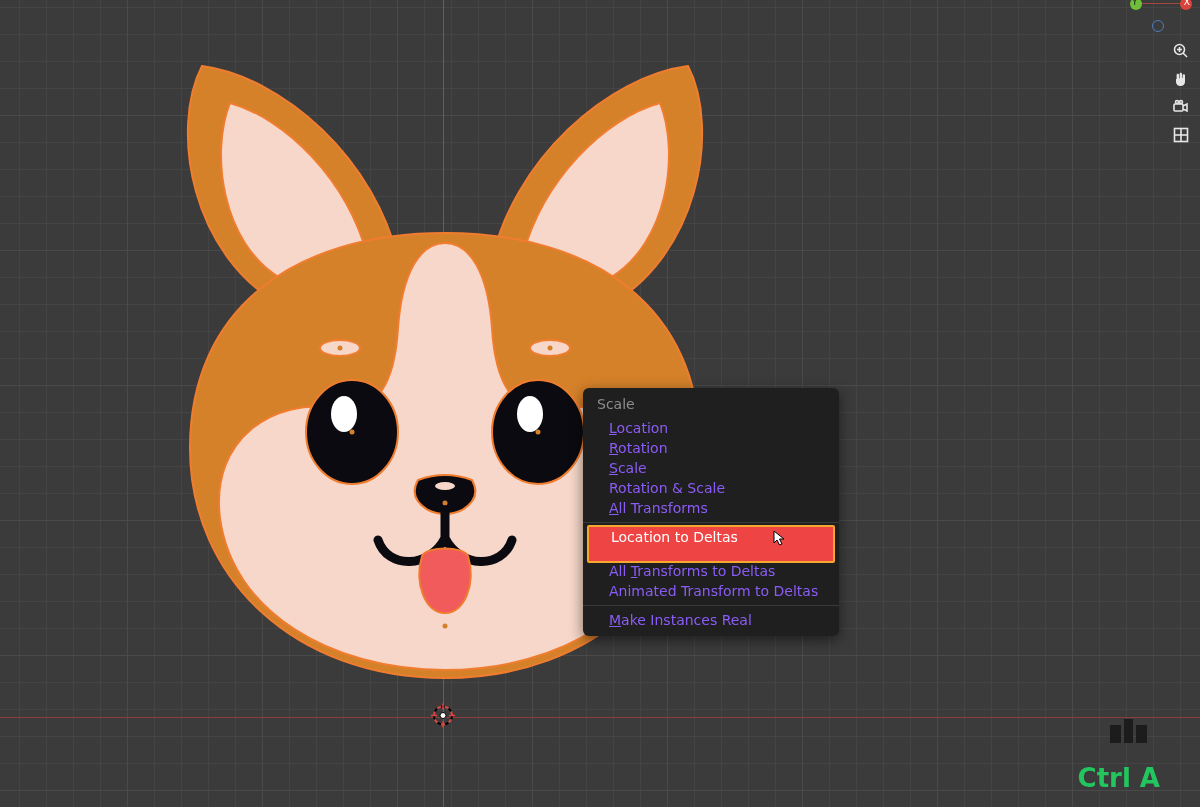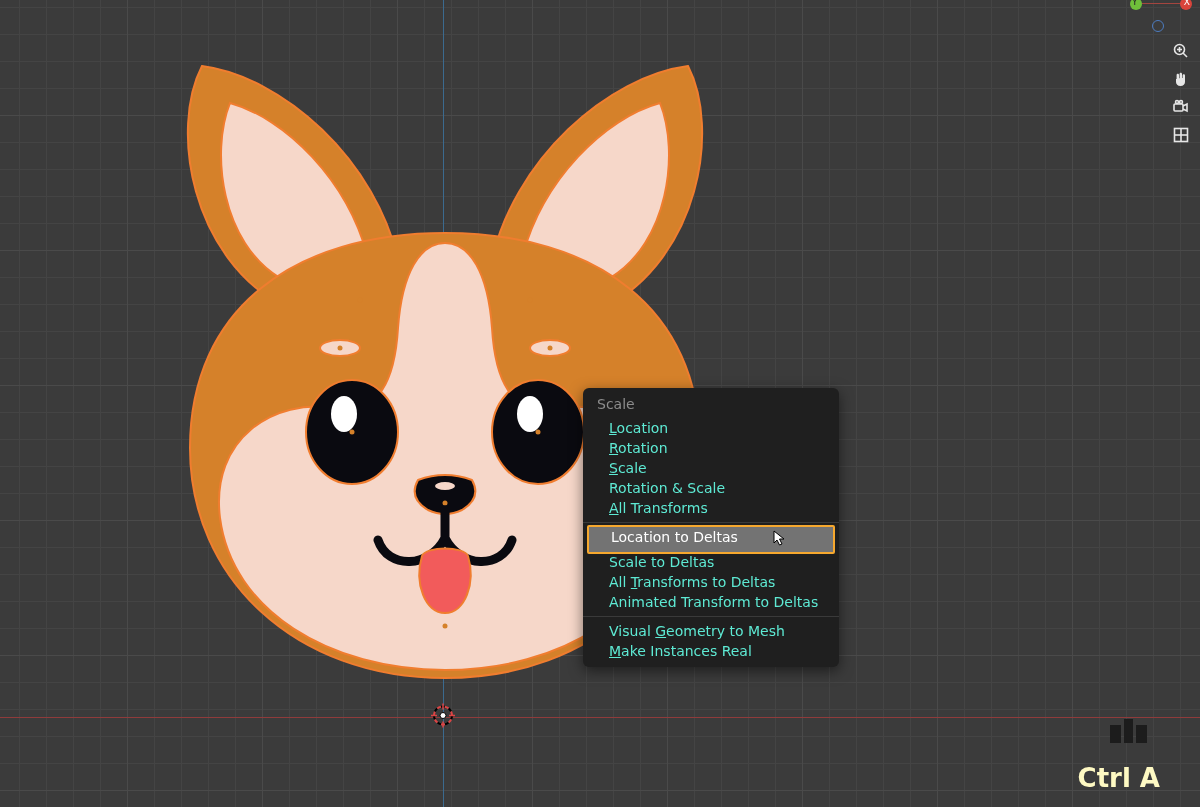--- a/index.html
+++ b/index.html
@@ -25,27 +25,27 @@
   .gizmo .yball{background:#6fbf3a;left:2px;top:-4px;}
   .gizmo .xball{background:#d9443b;right:-4px;top:-4px;}
   .gizmo .xline{position:absolute;top:1px;left:12px;right:6px;height:1px;background:#a4453f;}
   .gizmo .zdot{position:absolute;width:10px;height:10px;border:1px solid #4c7bbf;border-radius:50%;left:24px;top:18px;}
   
   .sideicons{position:absolute;right:6px;top:40px;width:26px;display:flex;flex-direction:column;gap:6px;align-items:center;color:#eaeaea;}
   .sideicons .ico{width:22px;height:22px;display:flex;align-items:center;justify-content:center;border-radius:4px;}
   
   .menu{position:absolute;left:583px;top:388px;width:256px;background:#1f1f1f;border-radius:6px;box-shadow:0 4px 14px rgba(0,0,0,0.5);padding-bottom:6px;}
   .menu .title{color:#8c8c8c;padding:8px 14px 6px;font-size:14px;}
-  .menu .item{position:relative;padding:1px 14px 1px 26px;line-height:18px;font-size:14px;color:#5eead4;cursor:default;}
+  .menu .item{position:relative;padding:1px 14px 1px 26px;line-height:18px;font-size:14px;color:#8b5cf6;cursor:default;}
   .menu .item u{text-decoration:underline;}
-  .menu .item.highlight{background:#737373;color:#fff;border:2px solid #f6a82e;margin:-2px 4px;padding:1px 10px 6px 22px;border-radius:2px;}
+  .menu .item.highlight{background:#ef4444;color:#fff;border:2px solid #f6a82e;margin:-2px 4px;padding:1px 10px 15px 22px;border-radius:2px;}
   .menu .item.highlight .mcursor{position:absolute;right:46px;top:3px;}
   .menu hr{border:none;border-top:1px solid #3a3a3a;margin:4px 0;}
   
-  .hotkey{position:absolute;right:40px;bottom:14px;color:#fef9c3;font-size:26px;font-weight:600;}
+  .hotkey{position:absolute;right:40px;bottom:14px;color:#22c55e;font-size:26px;font-weight:600;}
   
   .mouseoverlay{position:absolute;right:50px;bottom:52px;width:40px;height:30px;}
   .mouseoverlay .btn{position:absolute;top:0;width:11px;background:#1c1c1c;}
   .mouseoverlay .l{left:0;height:18px;}
   .mouseoverlay .m{left:14px;height:24px;top:-6px;width:9px;}
   .mouseoverlay .r{left:26px;height:18px;}
   
   .dog{position:absolute;left:130px;top:48px;width:630px;height:640px;}
   .dog svg{width:100%;height:100%;}
 </style>
@@ -160,25 +160,23 @@
     <div id="menu-items">
         <div class="item"><u>L</u>ocation</div>
         <div class="item"><u>R</u>otation</div>
         <div class="item"><u>S</u>cale</div>
         <div class="item">Rotation &amp; Scale</div>
         <div class="item"><u>A</u>ll Transforms</div>
         <hr>
         <div class="item highlight">Location to Deltas<span class="mcursor"><svg width="14" height="16" viewBox="0 0 14 16">
               <path fill="#fff" stroke="#000" stroke-width="1" d="M1 1 L1 13 L4 10 L6.5 15 L9 14 L6.5 9 L11 9 Z"></path>
             </svg></span></div>
-        <div class="item">Scale to Deltas</div>
         <div class="item">All <u>T</u>ransforms to Deltas</div>
         <div class="item">Animated Transform to Deltas</div>
         <hr>
-        <div class="item">Visual <u>G</u>eometry to Mesh</div>
         <div class="item"><u>M</u>ake Instances Real</div>
       </div>
   </div>
 
   <div class="mouseoverlay">
     <div class="btn l"></div>
     <div class="btn m"></div>
     <div class="btn r"></div>
   </div>
 

